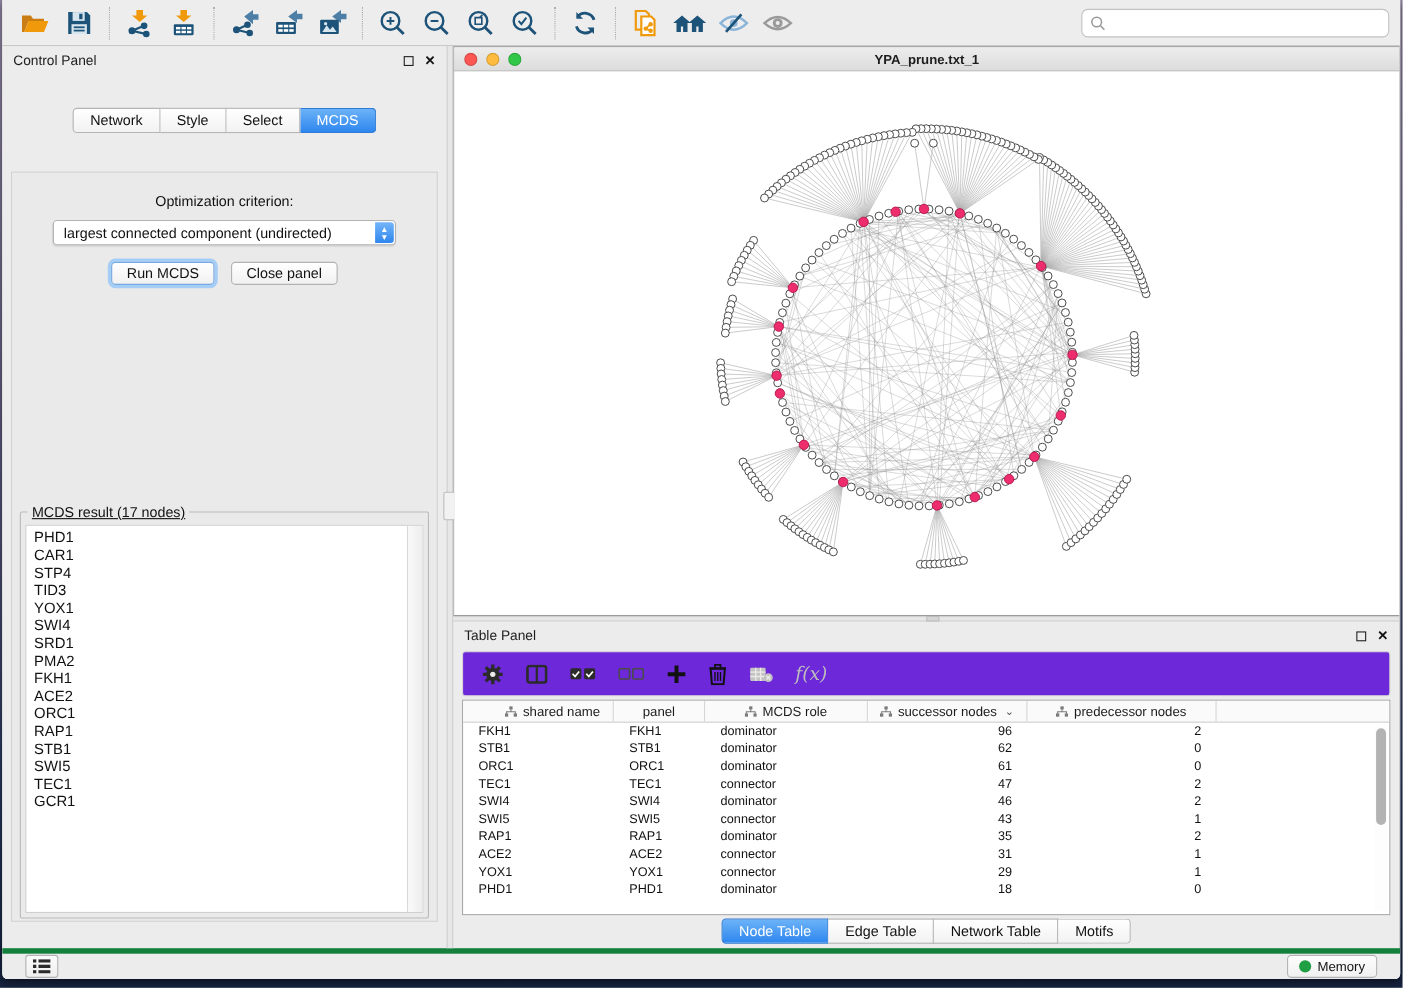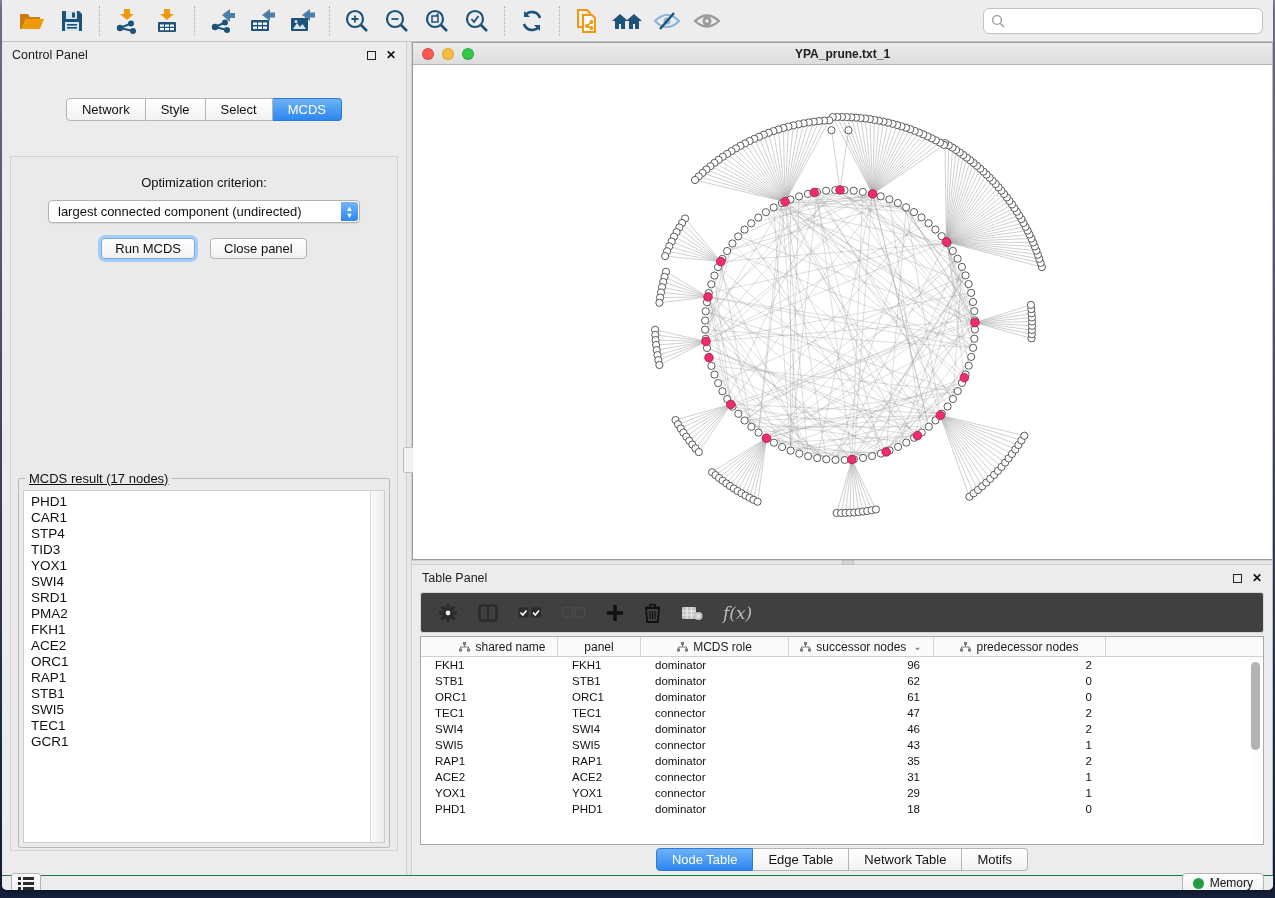--- a/index.html
+++ b/index.html
@@ -56,36 +56,36 @@
   .right { flex:1; display:flex; flex-direction:column; min-width:0; border-right:1px solid #bdbdbd; }
   .network-view { height:518px; flex:none; display:flex; flex-direction:column; border:1px solid #9b9b9b; border-right:none; }
   .nv-titlebar { height:22px; flex:none; background:linear-gradient(#ededed,#dcdcdc); border-bottom:1px solid #b3b3b3; display:flex; align-items:center; padding:4px 9px; position:relative; }
   .lights { display:flex; gap:8px; z-index:2; }
   .light { width:12px; height:12px; border-radius:50%; border:0.5px solid rgba(0,0,0,.15); }
   .nv-title { position:absolute; left:0; right:0; text-align:center; font-size:12px; font-weight:bold; color:#1d1d1d; }
   .nv-canvas { flex:1; background:#ffffff; position:relative; overflow:hidden; }
   .nv-canvas svg { position:absolute; inset:0; }
   
   .table-panel { flex:1; display:flex; flex-direction:column; min-height:0; background:#ececec; }
-  .tp-toolbar { flex:none; height:41px; margin:1px 8px 3px; background:#404040; border:1px solid #d5d5d5; border-radius:3px; display:flex; align-items:center; gap:20px; padding:0 17px; }
+  .tp-toolbar { flex:none; height:41px; margin:1px 8px 3px; background:#6d28d9; border:1px solid #d5d5d5; border-radius:3px; display:flex; align-items:center; gap:20px; padding:0 17px; }
   .tp-tool { display:flex; align-items:center; justify-content:center; }
   .fx { font-family:"DejaVu Serif", serif; font-style:italic; font-size:17px; color:#bdbdbd; }
   .tablebox { flex:1; margin:0 8px; background:#fff; border:1px solid #a9a9a9; position:relative; overflow:hidden; min-height:0; }
   .thead { display:flex; height:20px; background:#fafafa; border-bottom:1px solid #cfcfcf; }
   .th { display:flex; align-items:center; justify-content:center; gap:5px; border-right:1px solid #d6d6d6; font-size:12px; color:#1b1b1b; flex:none; }
   .th.filler { flex:1; border-right:none; }
   .sort-chev { font-size:10px; color:#555; margin-left:2px; }
   .tr { display:flex; height:16px; align-items:center; }
   .td { flex:none; font-size:11.5px; color:#111; padding:0 14px; white-space:nowrap; overflow:hidden; }
   .td.num { text-align:right; }
   .v-scroll { position:absolute; top:21px; right:2px; bottom:3px; width:11px; background:#fdfdfd; }
   .v-scroll .thumb { position:absolute; left:1px; right:1px; top:4px; height:88px; background:#b3b3b3; border-radius:6px; }
   .tp-tabs { flex:none; height:30px; display:flex; justify-content:center; align-items:center; padding:3px 0 5px; }
   
-  .status-bar { height:15px; flex:none; display:flex; align-items:center; padding:0 9px; background:#ececec; border-top:1px solid #15803d; }
+  .status-bar { height:28px; flex:none; display:flex; align-items:center; padding:0 21px; background:#ececec; border-top:5px solid #15803d; }
   .list-btn { width:30px; height:21px; background:linear-gradient(#fcfcfc,#efefef); border:1px solid #b4b4b4; border-radius:3px; display:flex; align-items:center; justify-content:center; }
   .memory-btn { margin-left:auto; height:21px; padding:0 10px; display:flex; align-items:center; gap:6px; background:linear-gradient(#fdfdfd,#f0f0f0); border:1px solid #b4b4b4; border-radius:4px; font-size:12px; color:#111; }
   .memory-dot { width:11px; height:11px; border-radius:50%; }
 </style>
 </head>
 <body>
 
 <div id="app">
 
   <div class="toolbar">

